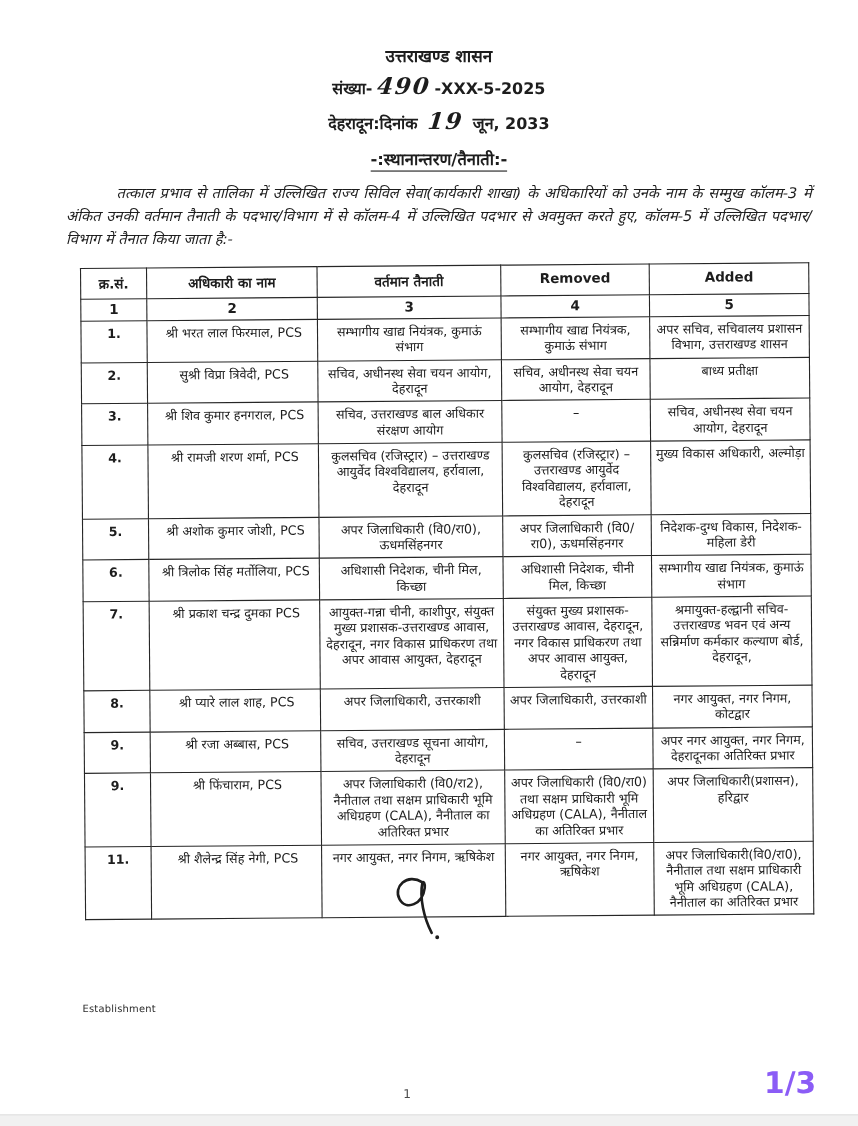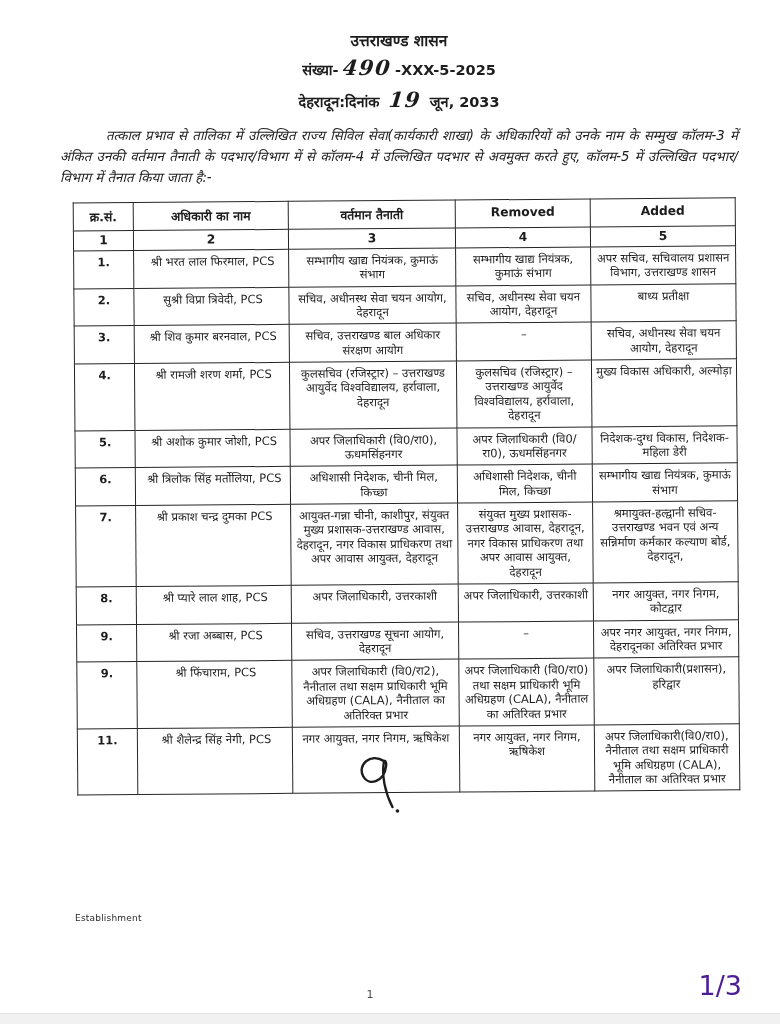--- a/index.html
+++ b/index.html
@@ -5,21 +5,21 @@
 <style>
   html, body { margin:0; padding:0; }
   body {
     width:780px; height:1024px;
     background:#ffffff;
     color:#1d1d1d;
     font-family:"DejaVu Sans", sans-serif;
     position:relative;
     overflow:hidden;
   }
-  .doc { padding:30px 42px 0 60px; }
+  .doc { padding:40px 42px 0 60px; }
   .center { text-align:center; }
   .h-org { font-size:15.5px; font-weight:bold; line-height:1.45; }
   .h-line { font-size:14.5px; font-weight:bold; line-height:1.5; }
   .hand {
     font-size:21px; font-weight:600; font-style:italic;
     font-family:"DejaVu Serif", serif;
     letter-spacing:1.5px; padding:0 4px;
     display:inline-block; transform:skewX(-6deg);
   }
   .subject {
@@ -42,32 +42,33 @@
   table.transfer th { font-size:12.3px; padding:5px 3px; font-weight:bold; }
   tr.colnum td { text-align:center; font-weight:bold; font-size:12.3px; padding:2px; line-height:1.2; }
   table.transfer tbody td {
     font-size:11.5px; line-height:1.25; padding:4px 4px; text-align:center;
   }
   td.sno { text-align:center; font-weight:bold; }
   td.name { text-align:left; padding-left:7px !important; }
   .signature { position:absolute; left:292px; bottom:-28px; }
   .establishment { position:absolute; left:75px; top:913px; font-size:9px; color:#2b2b2b; letter-spacing:0.2px; }
   .page-num { position:absolute; left:0; width:740px; text-align:center; top:988px; font-size:11px; color:#4a4a4a; }
-  .page-indicator { position:absolute; right:38px; top:970px; font-size:27px; color:#4c1d95; font-weight:400; }
+  .page-indicator { position:absolute; right:38px; top:970px; font-size:27px; color:#8b5cf6; font-weight:700; }
   .bottom-bar { position:absolute; bottom:0; left:0; width:780px; height:10px; background:#f1f1f1; border-top:1px solid #e0e0e0; }
 </style>
 </head>
 <body>
 
 <div class="doc">
 
   <div class="center">
     <div class="h-org">उत्तराखण्ड शासन</div>
     <div class="h-line"><span>संख्या-</span><span class="hand">490</span><span>-XXX-5-2025</span></div>
     <div class="h-line"><span>देहरादून:दिनांक</span> <span class="hand">19</span> <span>जून, 2033</span></div>
+    <div><span class="subject">-:स्थानान्तरण/तैनाती:-</span></div>
   </div>
 
   <p class="intro">तत्काल प्रभाव से तालिका में उल्लिखित राज्य सिविल सेवा(कार्यकारी शाखा) के अधिकारियों को उनके नाम के सम्मुख कॉलम-3 में अंकित उनकी वर्तमान तैनाती के पदभार/विभाग में से कॉलम-4 में उल्लिखित पदभार से अवमुक्त करते हुए, कॉलम-5 में उल्लिखित पदभार/विभाग में तैनात किया जाता है:-</p>
 
   <div class="table-wrap">
     <table class="transfer">
       <colgroup>
         <col style="width:60px">
           <col style="width:155px">
           <col style="width:167px">
@@ -100,21 +101,21 @@
         </tr>
         <tr>
           <td class="sno">2.</td>
           <td class="name">सुश्री विप्रा त्रिवेदी, PCS</td>
           <td>सचिव, अधीनस्थ सेवा चयन आयोग, देहरादून</td>
           <td>सचिव, अधीनस्थ सेवा चयन आयोग, देहरादून</td>
           <td>बाध्य प्रतीक्षा</td>
         </tr>
         <tr>
           <td class="sno">3.</td>
-          <td class="name">श्री शिव कुमार बरनवाल, PCS</td>
+          <td class="name">श्री शिव कुमार हनगराल, PCS</td>
           <td>सचिव, उत्तराखण्ड बाल अधिकार संरक्षण आयोग</td>
           <td>–</td>
           <td>सचिव, अधीनस्थ सेवा चयन आयोग, देहरादून</td>
         </tr>
         <tr>
           <td class="sno">4.</td>
           <td class="name">श्री रामजी शरण शर्मा, PCS</td>
           <td>कुलसचिव (रजिस्ट्रार) – उत्तराखण्ड आयुर्वेद विश्वविद्यालय, हर्रावाला, देहरादून</td>
           <td>कुलसचिव (रजिस्ट्रार) – उत्तराखण्ड आयुर्वेद विश्वविद्यालय, हर्रावाला, देहरादून</td>
           <td>मुख्य विकास अधिकारी, अल्मोड़ा</td>

